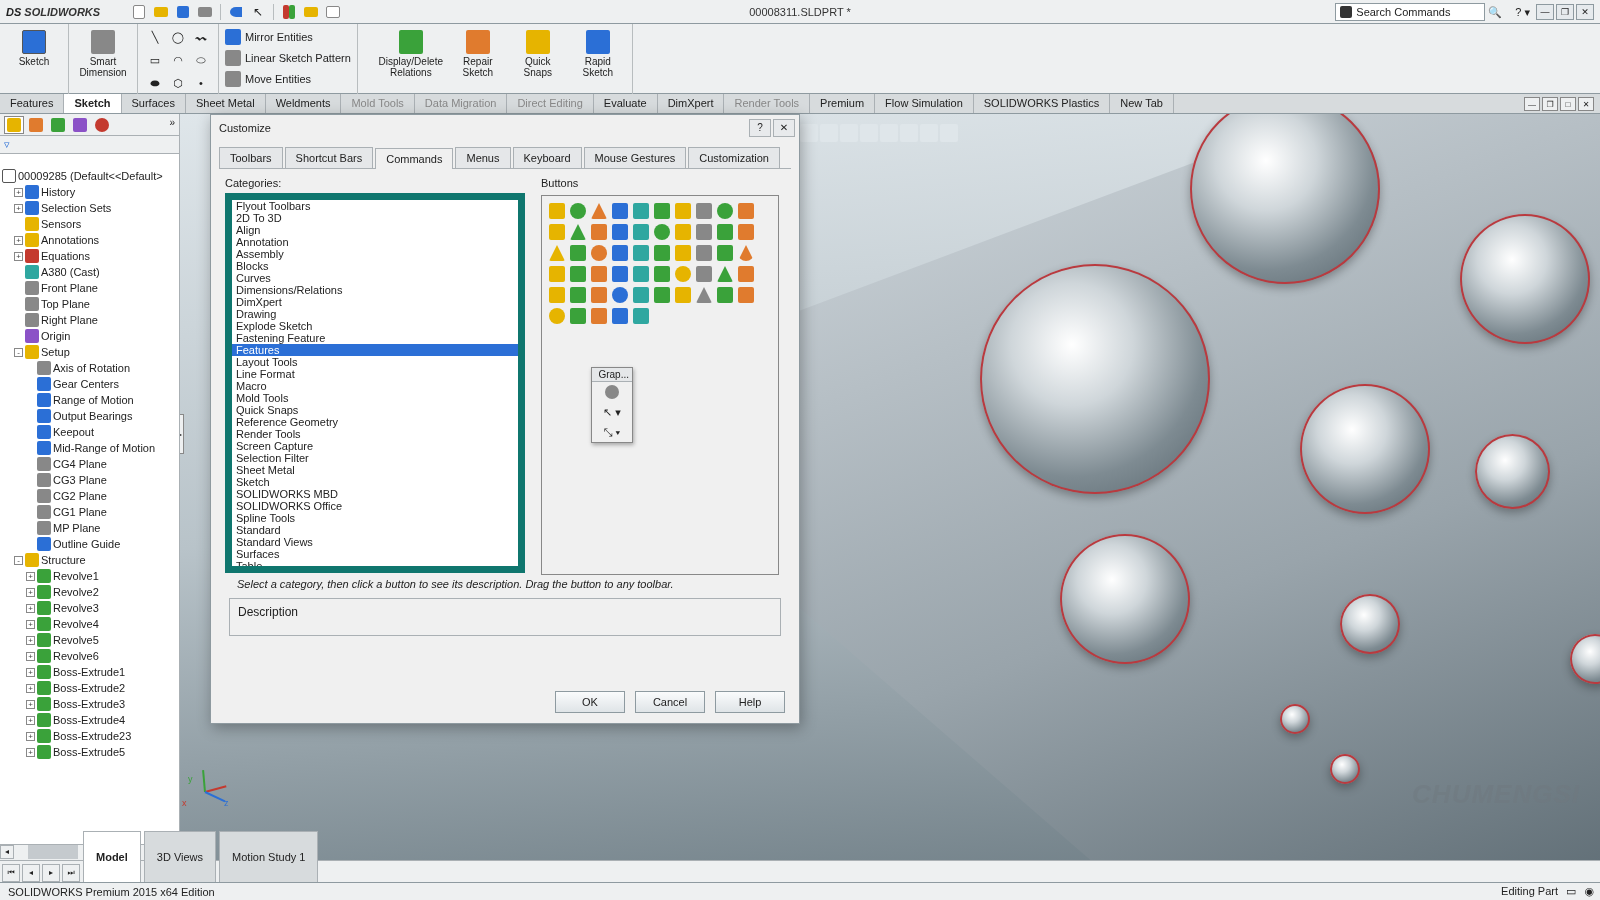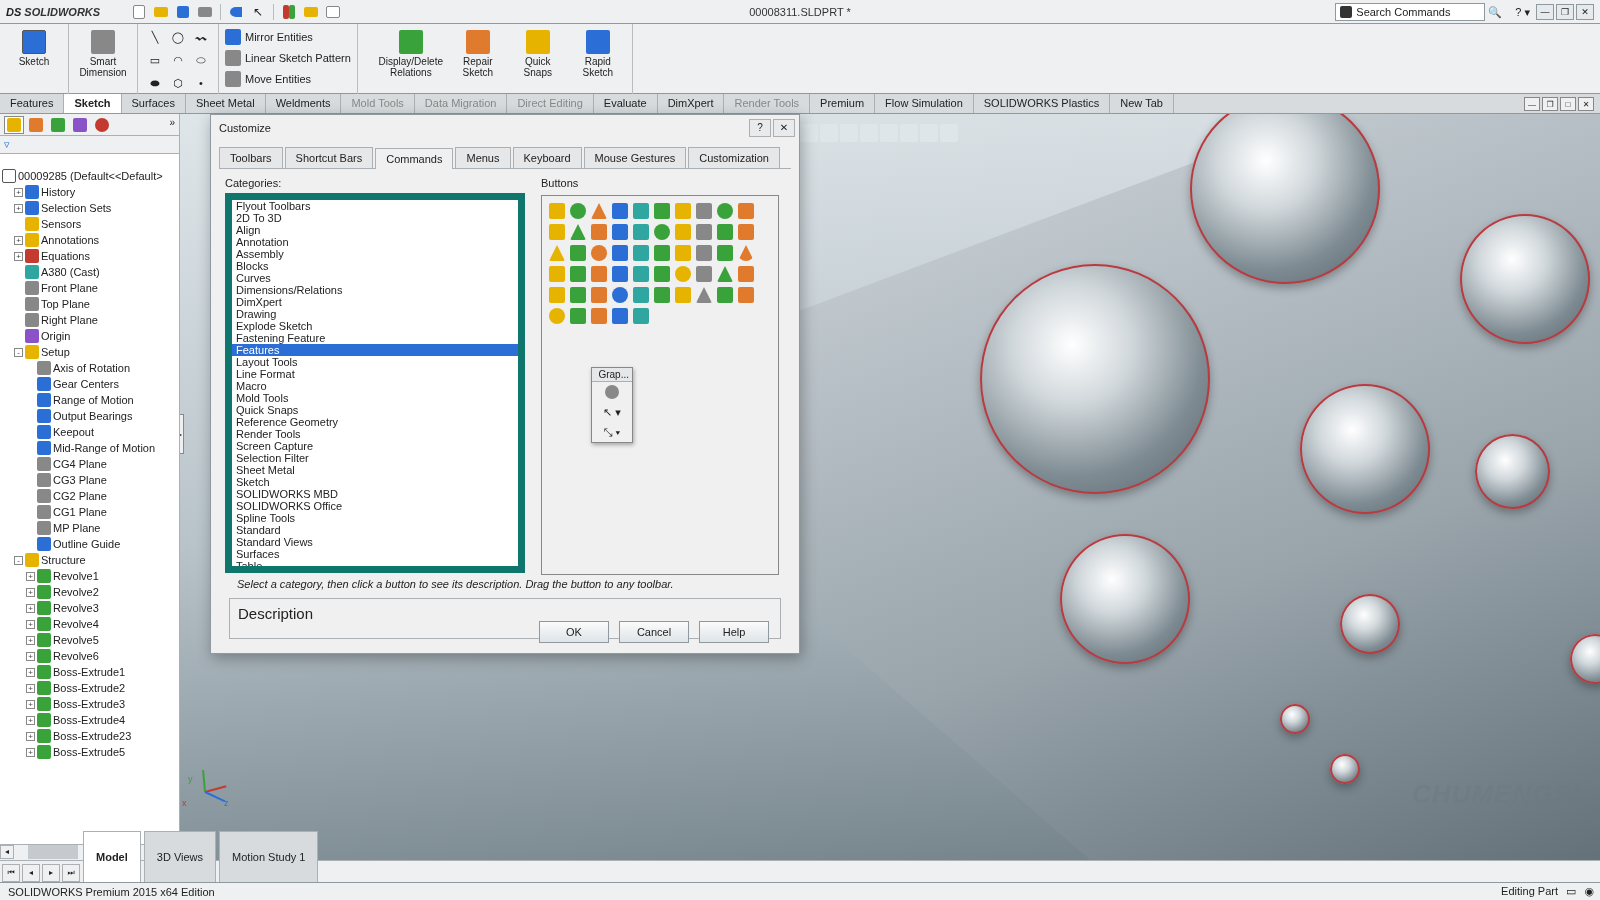--- a/index.html
+++ b/index.html
@@ -73,21 +73,21 @@
 .btabs .navbtn { width:18px; height:18px; border:1px solid #aab0b4; margin-left:2px; font-size:8px; text-align:center; line-height:16px; cursor:pointer; }
 .btab { padding:19px 12px; border:1px solid #aab0b4; border-bottom:none; margin-left:3px; background:#d7dbdd; font-size:11px; cursor:pointer; }
 .btab.active { background:#fff; font-weight:bold; }
 
 
 .statusbar { position:absolute; left:0; bottom:0; width:1600px; height:18px; background:#eef0f1; border-top:1px solid #8e9aa0; display:flex; align-items:center; font-size:10px; color:#444; }
 .statusbar .sl { padding:0 8px; }
 .statusbar .sr { position:absolute; right:6px; display:flex; gap:8px; }
 
 
-.dialog { position:absolute; left:210px; top:114px; width:590px; height:540px; background:#f0f0f0; border:1px solid #8e9aa0; box-shadow:2px 4px 14px rgba(0,0,0,.3); }
+.dialog { position:absolute; left:210px; top:114px; width:590px; height:610px; background:#f0f0f0; border:1px solid #8e9aa0; box-shadow:2px 4px 14px rgba(0,0,0,.3); }
 .dlg-title { height:26px; display:flex; align-items:center; padding-left:8px; font-size:12px; justify-content:space-between; padding-right:4px; }
 .dlg-title .btns { display:flex; gap:2px; }
 .dlg-title .hbtn { width:22px; height:18px; border:1px solid #aab0b4; background:#e8eaec; font-size:10px; text-align:center; line-height:16px; cursor:pointer; }
 .dlg-tabs { display:flex; margin:6px 8px 0 8px; border-bottom:1px solid #aab0b4; }
 .dlg-tab { padding:4px 10px; border:1px solid #aab0b4; border-bottom:none; margin-right:2px; background:#e5e7e9; cursor:pointer; font-size:11px; }
 .dlg-tab.active { background:#f0f0f0; position:relative; top:1px; }
 .dlg-body { position:relative; padding:8px 14px; }
 .cat-lbl { font-size:11px; margin-bottom:4px; }
 .cat-list { width:300px; height:380px; border:7px solid #0f766e; background:#fff; overflow-y:scroll; position:relative; }
 .cat-list::-webkit-scrollbar { width:16px; }
@@ -98,23 +98,23 @@
 .btns-panel { position:absolute; left:330px; top:8px; width:238px; }
 .btns-lbl { font-size:11px; margin-bottom:6px; }
 .btns-grid-wrap { border:1px solid #888; padding:6px; height:380px; background:#f0f0f0; }
 .btns-grid { display:grid; grid-template-columns:repeat(10,20px); grid-auto-rows:20px; gap:1px; }
 .cmd-ico { width:18px; height:18px; cursor:grab; display:flex; align-items:center; justify-content:center; }
 .mini-toolbar { position:absolute; left:50px; top:190px; width:42px; border:1px solid #888; background:#f0f0f0; box-shadow:1px 2px 4px rgba(0,0,0,.3);text-align:right; }
 .mini-toolbar .hdr { font-size:10px; padding:1px 3px; border-bottom:1px solid #aab0b4; background:#e5e7e9; }
 .mini-toolbar .row { height:20px; display:flex; align-items:center; justify-content:center; }
 .hint { font-size:11px; margin-top:5px; padding-left:12px;font-style:italic; }
 .desc-box { border:1px solid #aab0b4; margin:8px 4px 0 4px; padding:6px 8px 14px 8px; }
-.desc-box .hdr { font-size:15px; margin-bottom:2px; }
+.desc-box .hdr { font-size:12px; margin-bottom:2px; }
 .desc-box .txt { font-size:11px; }
-.dlg-btns { position:absolute; right:30px; bottom:10px; display:flex; gap:10px; }
+.dlg-btns { position:absolute; right:14px; bottom:10px; display:flex; gap:10px; }
 .dlg-btn { width:70px; height:22px; border:1px solid #8e9aa0; background:linear-gradient(#fafbfc,#dfe4e7); cursor:pointer; font-size:11px; }
 
 
 .watermark { position:absolute; right:20px; bottom:50px; font-size:26px; font-weight:bold; color:rgba(110,120,126,.45); font-style:italic; letter-spacing:1px; }
 
 
 .ico { display:inline-block; border-radius:2px; }
 .ic-blue{background:#2b6fd6;} .ic-green{background:#3aa23a;} .ic-yellow{background:#e6b400;} .ic-red{background:#c43a2f;} .ic-orange{background:#e07b2e;} .ic-gray{background:#888;} .ic-purple{background:#8b52c7;} .ic-teal{background:#2fa7a0;}
 </style>
 </head>

